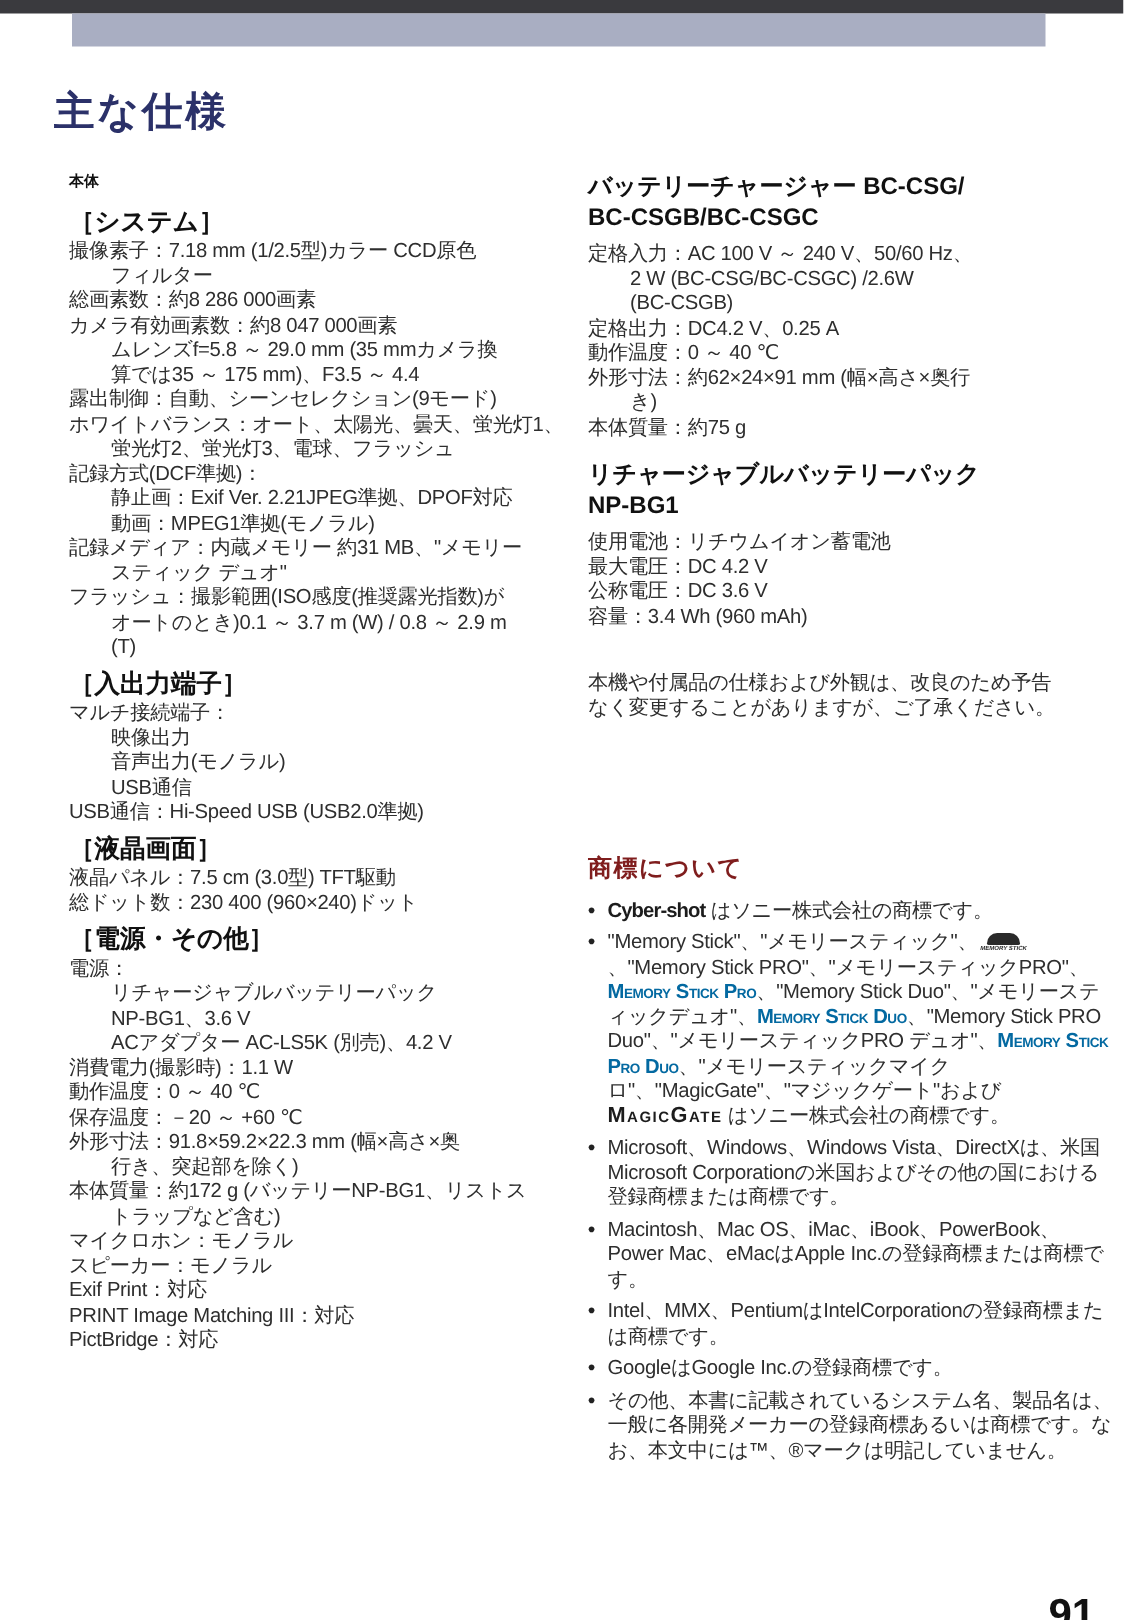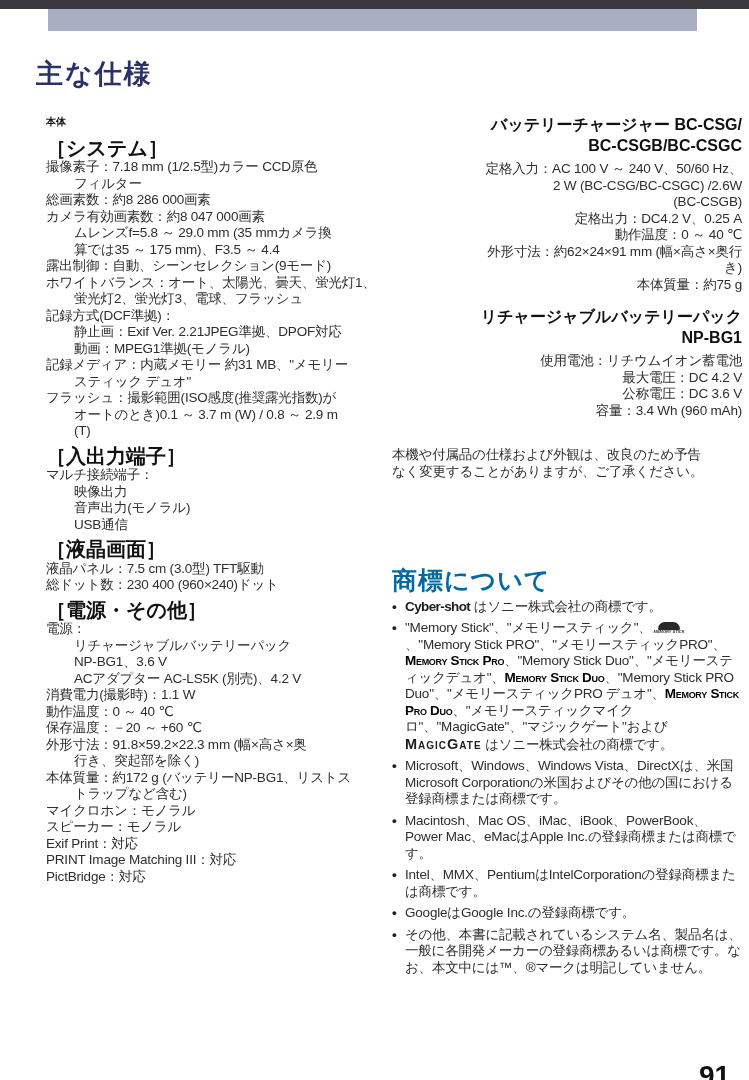--- a/index.html
+++ b/index.html
@@ -8,33 +8,33 @@
     font-family:"Liberation Sans","DejaVu Sans",sans-serif;
     color:#2e2e2e;overflow:hidden;
   }
   .topbar{position:absolute;top:0;left:0;width:749px;height:9px;background:#3a3a3e;}
   .accentbar{position:absolute;top:9px;left:48px;width:649px;height:22px;background:#a9aec2;}
   .page-title{position:absolute;top:38px;left:36px;font-size:27px;font-weight:bold;color:#2b3169;letter-spacing:2px;}
   .col{position:absolute;top:114px;font-size:13.5px;line-height:16.5px;letter-spacing:-0.2px;}
   .col-left{left:46px;width:336px;}
   .col-right{left:392px;width:350px;}
   .col-main-heading{font-size:10px;font-weight:bold;color:#111;margin-bottom:9px;letter-spacing:0;}
-  .sec-header{font-size:20px;font-weight:bold;color:#111;margin-top:8px;margin-bottom:3px;letter-spacing:0;}
+  .sec-header{font-size:17px;font-weight:bold;color:#111;margin-top:8px;margin-bottom:3px;letter-spacing:0;}
   .line{white-space:nowrap;}
   .ind{padding-left:28px;}
-  .rc-section{margin-bottom:13px;text-align:right;}
+  .rc-section{margin-bottom:13px;}
   .rc-heading{font-size:16px;font-weight:bold;color:#111;line-height:21px;margin-bottom:5px;letter-spacing:0;}
   .note{margin-top:28px;}
   .tm-section{margin-top:92px;}
-  .tm-heading{font-size:25px;font-weight:bold;color:#0369a1;margin-bottom:10px;letter-spacing:1px;}
+  .tm-heading{font-size:16px;font-weight:bold;color:#7f1d1d;margin-bottom:10px;letter-spacing:1px;}
   .tm-bullets{margin:0;padding:0;list-style:none;}
   .tm-bullets li{position:relative;padding-left:13px;margin-bottom:5px;white-space:normal;}
   .tm-bullets li::before{content:"\2022";position:absolute;left:0;top:0;font-weight:bold;color:#222;}
   .seg-cs{font-weight:bold;letter-spacing:-0.6px;color:#1c1c1c;}
-  .seg-ms{font-weight:bold;font-variant:small-caps;letter-spacing:-0.3px;color:#000000;}
+  .seg-ms{font-weight:bold;font-variant:small-caps;letter-spacing:-0.3px;color:#0369a1;}
   .seg-mg{font-weight:bold;font-variant:small-caps;letter-spacing:1px;color:#1c1c1c;font-size:14.5px;}
   .msicon{display:inline-block;vertical-align:middle;text-align:center;line-height:1;margin:0 2px;}
   .msicon .arc{display:block;width:22px;height:8px;background:#2a2a2a;border-radius:11px 11px 2px 2px;margin:0 auto;}
   .msicon .lbl{display:block;font-size:4px;font-weight:bold;color:#2a2a2a;letter-spacing:0;}
   .page-number{position:absolute;left:699px;top:1060px;font-size:28px;font-weight:bold;color:#111;}
 </style>
 </head>
 <body>
 
 <div class="topbar"></div>
@@ -60,20 +60,21 @@
       <div class="line">記録メディア：内蔵メモリー 約31 MB、"メモリー</div>
       <div class="line ind">スティック デュオ"</div>
       <div class="line">フラッシュ：撮影範囲(ISO感度(推奨露光指数)が</div>
       <div class="line ind">オートのとき)0.1 ～ 3.7 m (W) / 0.8 ～ 2.9 m</div>
       <div class="line ind">(T)</div>
       <div class="sec-header">［入出力端子］</div>
       <div class="line">マルチ接続端子：</div>
       <div class="line ind">映像出力</div>
       <div class="line ind">音声出力(モノラル)</div>
       <div class="line ind">USB通信</div>
+      <div class="line">USB通信：Hi-Speed USB (USB2.0準拠)</div>
       <div class="sec-header">［液晶画面］</div>
       <div class="line">液晶パネル：7.5 cm (3.0型) TFT駆動</div>
       <div class="line">総ドット数：230 400 (960×240)ドット</div>
       <div class="sec-header">［電源・その他］</div>
       <div class="line">電源：</div>
       <div class="line ind">リチャージャブルバッテリーパック</div>
       <div class="line ind">NP-BG1、3.6 V</div>
       <div class="line ind">ACアダプター AC-LS5K (別売)、4.2 V</div>
       <div class="line">消費電力(撮影時)：1.1 W</div>
       <div class="line">動作温度：0 ～ 40 ℃</div>

